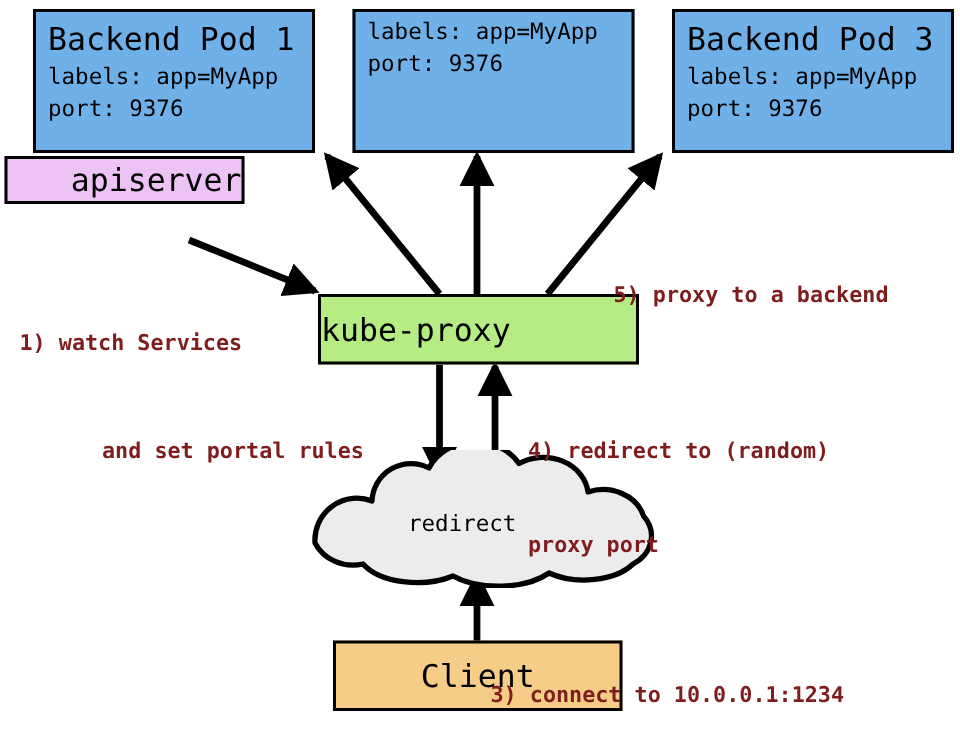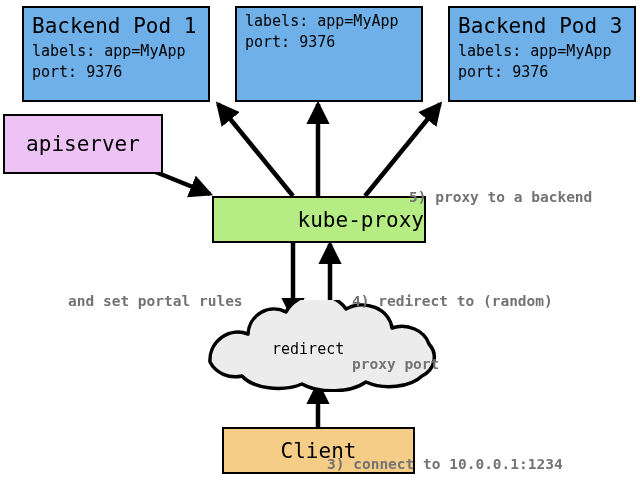--- a/index.html
+++ b/index.html
@@ -44,21 +44,21 @@
     background: #edc3f5;
     align-items: center;
   }
   .apiserver-label {
     font-size: 21px;
     color: #000;
     white-space: nowrap;
   }
   .kubeproxy {
     background: #b6ec84;
-    align-items: flex-end;
+    align-items: flex-start;
   }
   .kubeproxy-label {
     font-size: 21px;
     color: #000;
     white-space: nowrap;
   }
   .client {
     background: #f5cd87;
     align-items: center;
   }
@@ -75,21 +75,21 @@
     font-size: 15px;
     color: #000;
     white-space: nowrap;
   }
   .steplabel {
     position: absolute;
     font-family: "DejaVu Sans Mono", monospace;
     font-weight: bold;
     font-size: 14.5px;
     line-height: 21px;
-    color: #737373;
+    color: #7f1d1d;
     white-space: pre;
   }
   .arrows {
     position: absolute;
     left: 0;
     top: 0;
     width: 640px;
     height: 494px;
     pointer-events: none;
   }
@@ -131,21 +131,21 @@
     <div class="pod-line">labels: app=MyApp</div>
     <div class="pod-line">port: 9376</div>
   </div>
 
   <div class="node pod" style="left:448px; top:6px; width:188px; height:96px;">
     <div class="pod-title">Backend Pod 3</div>
     <div class="pod-line">labels: app=MyApp</div>
     <div class="pod-line">port: 9376</div>
   </div>
 
-  <div class="node apiserver" style="left:3px; top:114px; width:160px; height:60px;">
+  <div class="node apiserver" style="left:3px; top:104px; width:160px; height:32px;align-items:flex-end;">
     <div class="apiserver-label">apiserver</div>
   </div>
 
   <div class="node kubeproxy" style="left:212px; top:196px; width:214px; height:47px;">
     <div class="kubeproxy-label">kube-proxy</div>
   </div>
 
   <svg class="cloud" style="left:186px; top:300px;" width="284" height="92" viewBox="0 0 284 92" xmlns="http://www.w3.org/2000/svg">
     <path d="M 62 34
              A 26 26 0 0 1 100 12
@@ -159,20 +159,21 @@
              A 28 26 0 0 1 24 62
              A 28 28 0 0 1 62 34 Z" fill="#ececec" stroke="#000000" stroke-width="3.5" stroke-linejoin="round"></path>
   </svg>
   <div class="cloud-label" style="left:272px; top:340px;">redirect</div>
 
   <div class="node client" style="left:222px; top:427px; width:193px; height:47px;">
     <div class="client-label">Client</div>
   </div>
 
   <div class="steplabel" style="left:13px; top:177px;">
+    <div>1) watch Services</div>
   </div>
 
   <div class="steplabel" style="left:68px; top:249px;">
     <div>and set portal rules</div>
   </div>
 
   <div class="steplabel" style="left:327px; top:412px;">
     <div>3) connect to 10.0.0.1:1234</div>
   </div>
 

